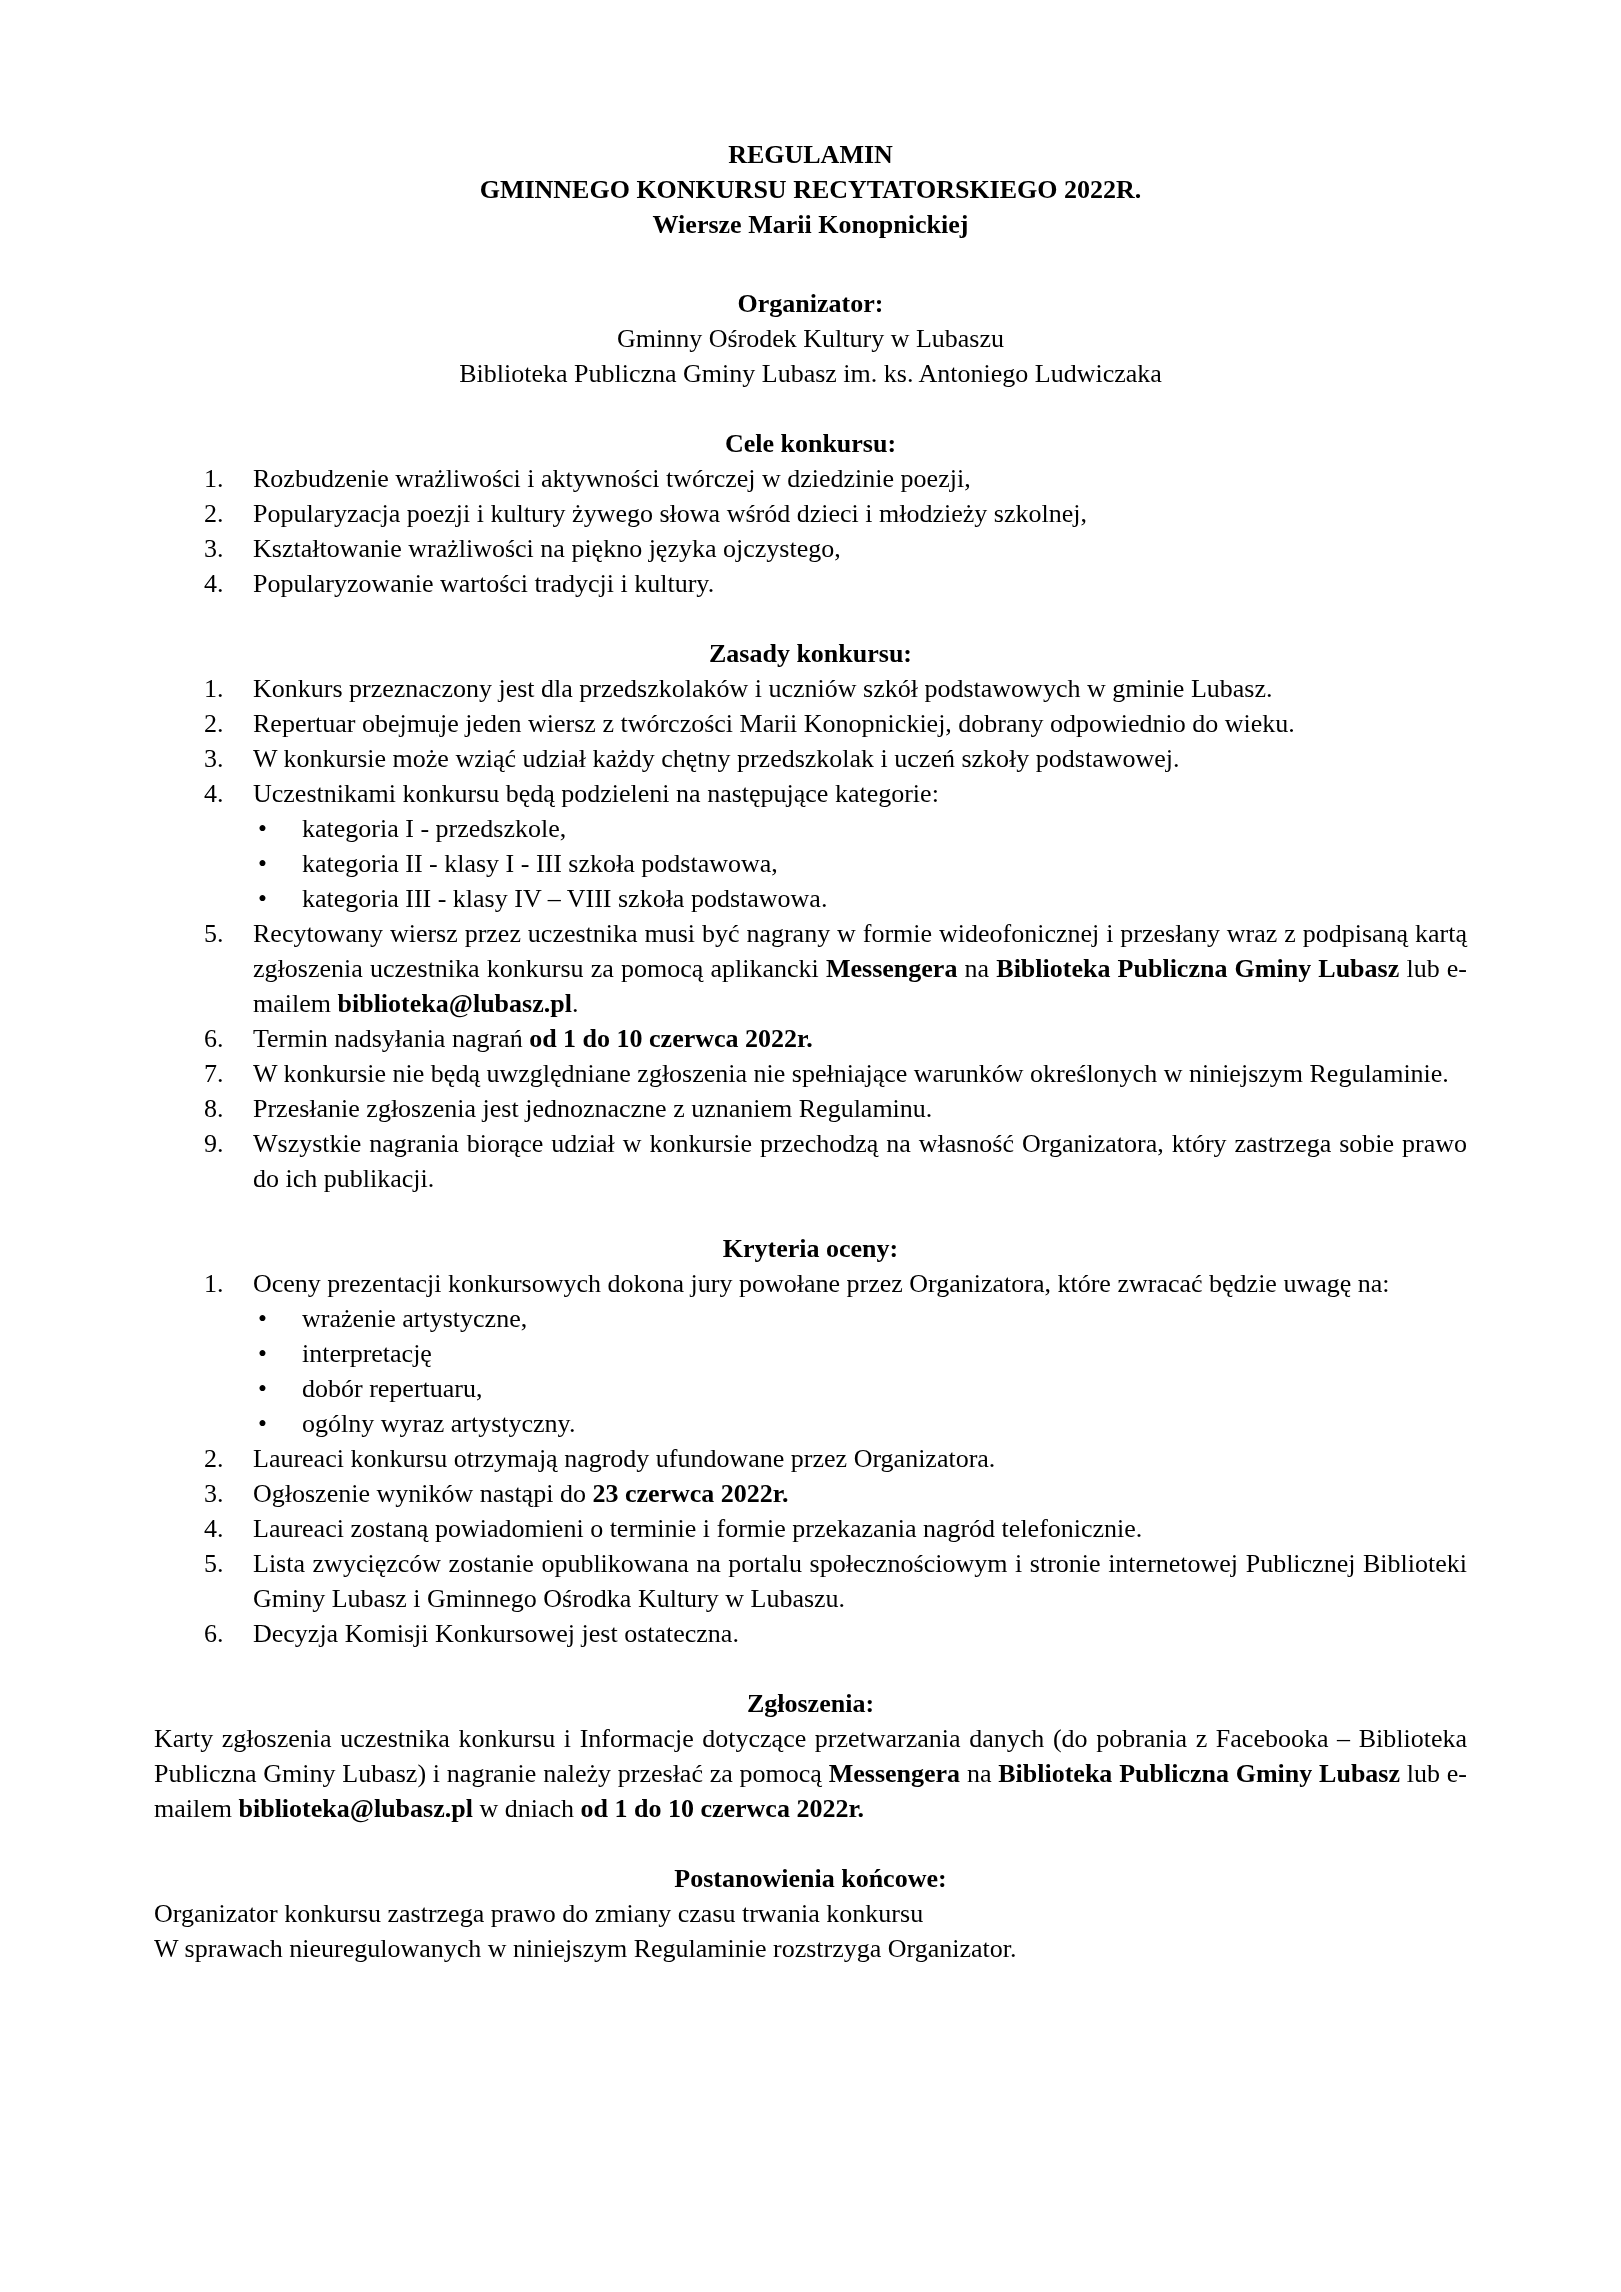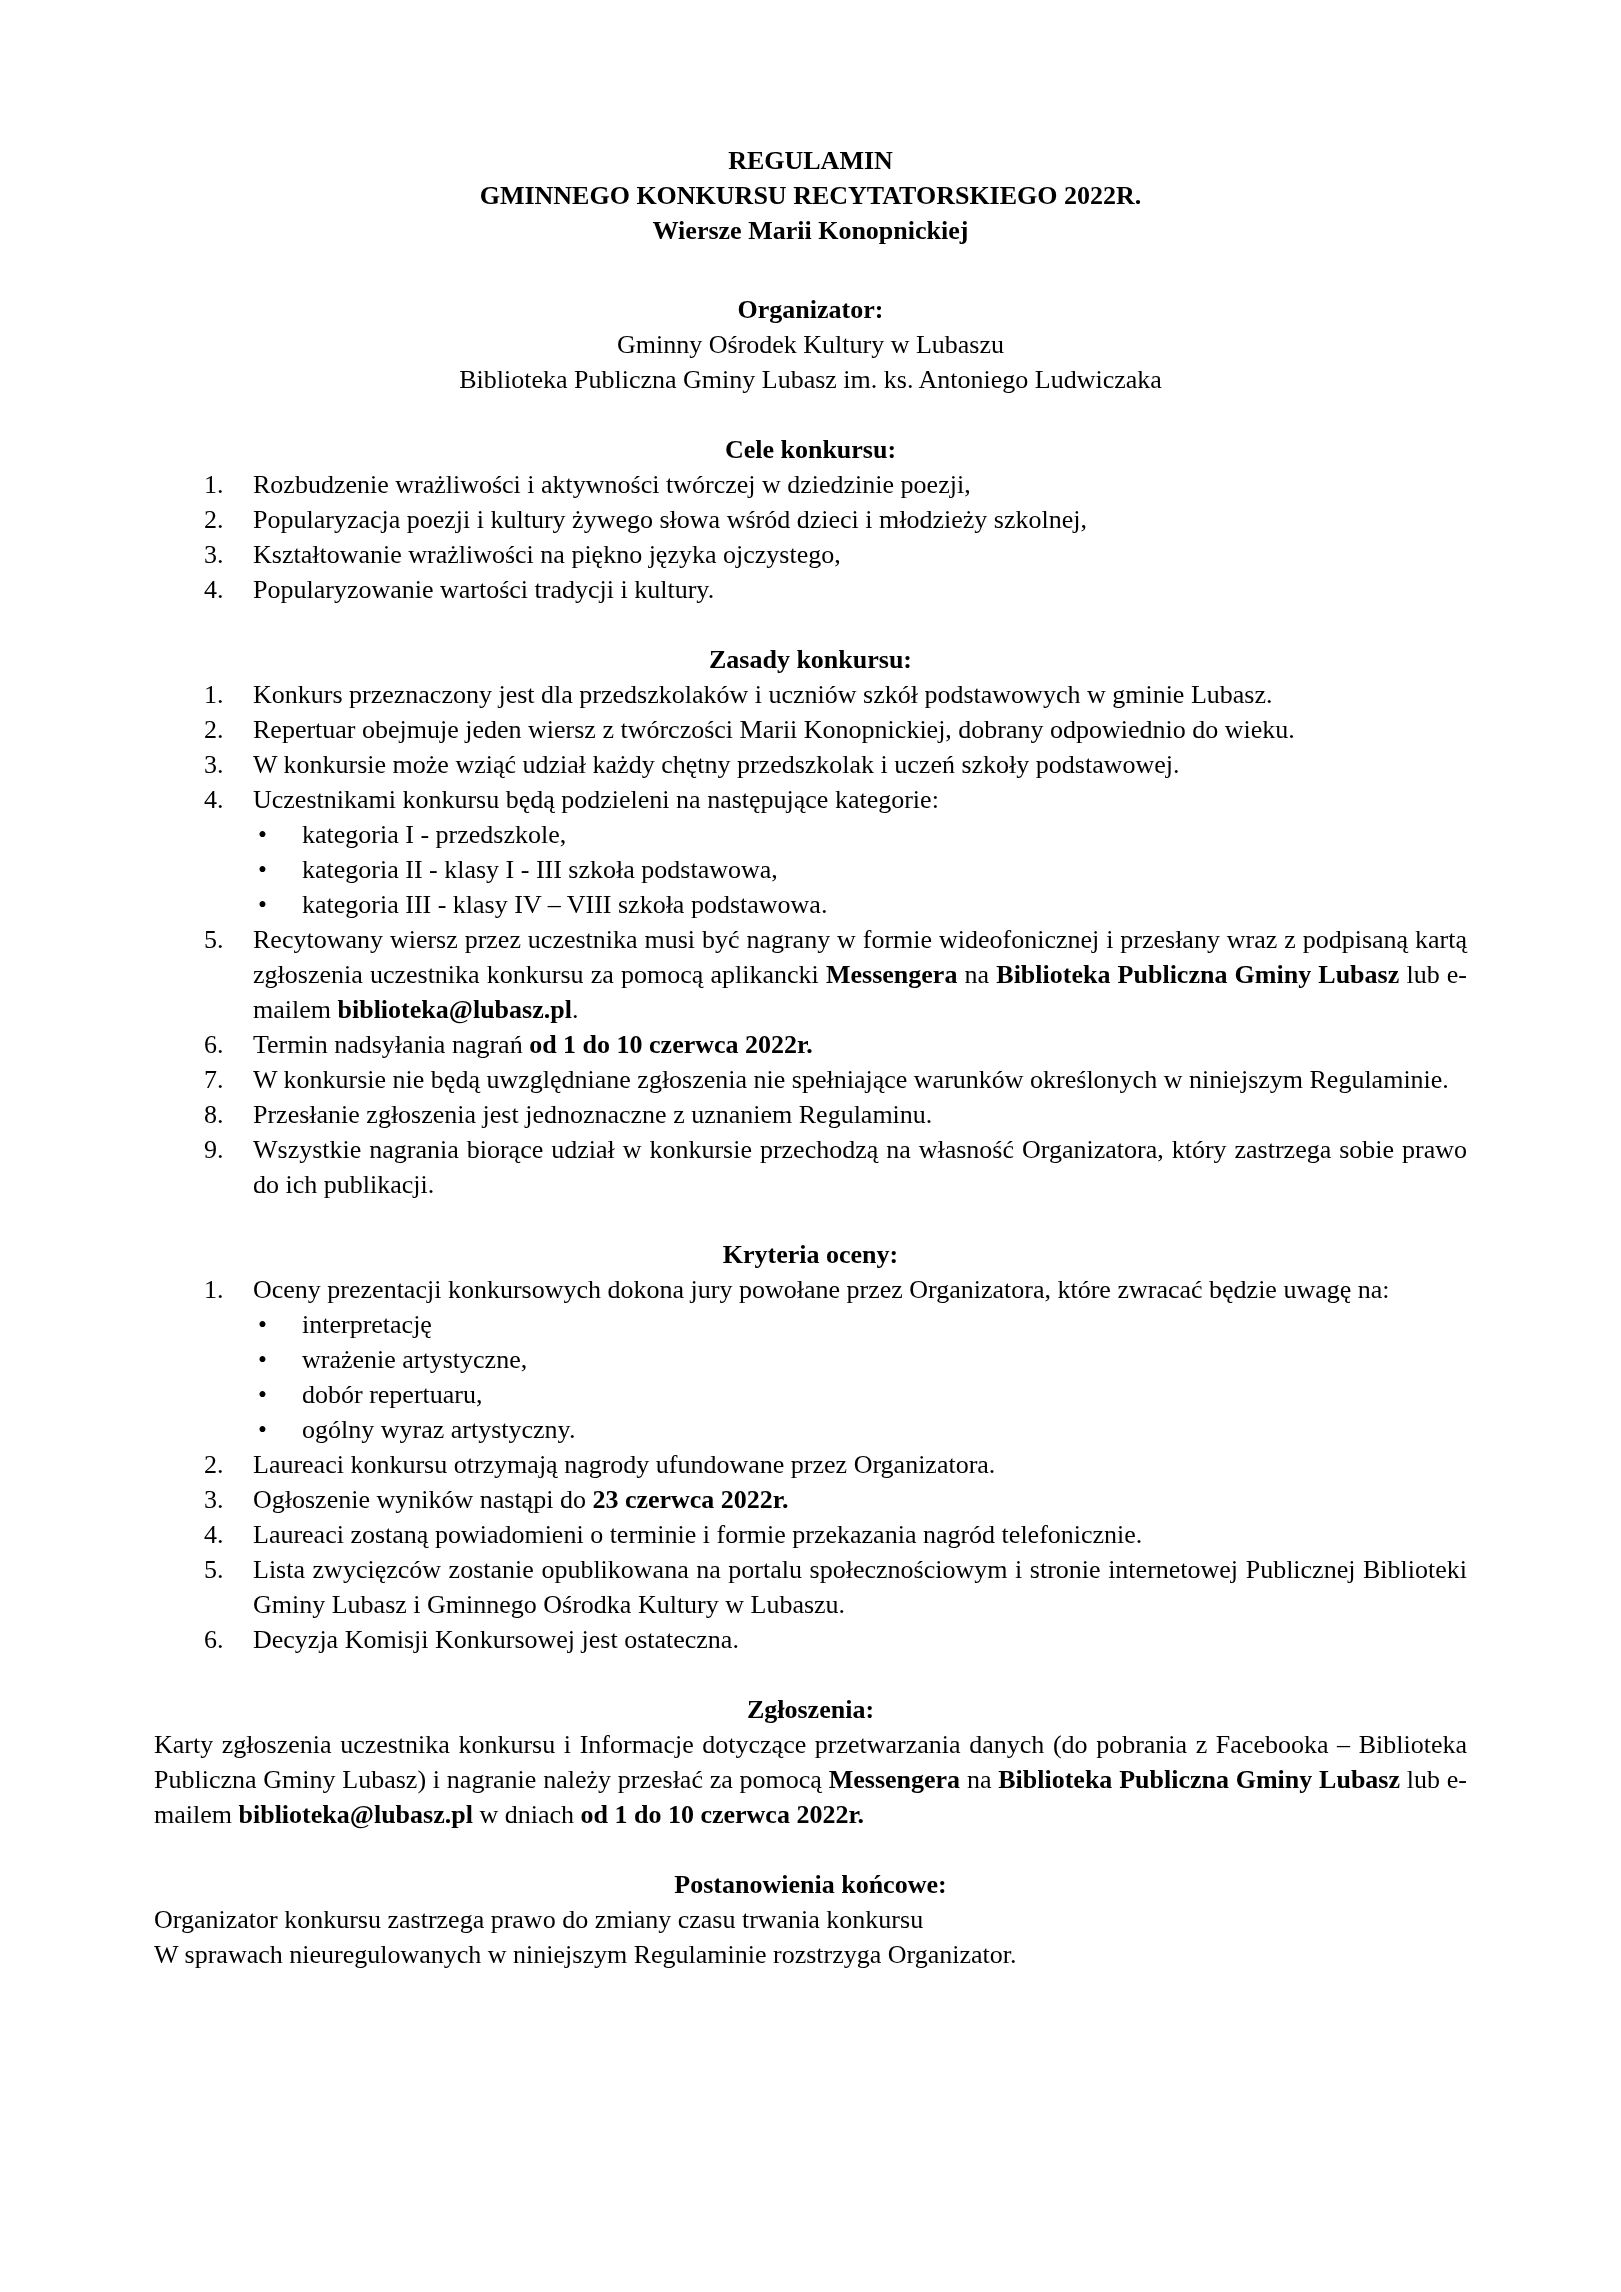--- a/index.html
+++ b/index.html
@@ -4,21 +4,21 @@
 <style>
   html, body { margin: 0; padding: 0; background: #ffffff; }
   body {
     width: 1621px; height: 2293px; position: relative; overflow: hidden;
     font-family: "Liberation Serif", "DejaVu Serif", serif;
     color: #000000;
     font-size: 26px;
     line-height: 35px;
   }
   .page {
-    position: absolute; left: 154px; top: 143px; width: 1313px;
+    position: absolute; left: 154px; top: 137px; width: 1313px;
   }
   .center { text-align: center; }
   .b { font-weight: bold; }
   .title-block { margin-bottom: 35px; }
   .org-block { margin-bottom: 35px; margin-top: 44px; }
   .section { margin-bottom: 35px; }
   .sec-head { text-align: center; font-weight: bold; font-family: Liberation Serif, serif; }
   ol.num {
     list-style: none; margin: 0; padding: 0;
   }
@@ -86,22 +86,22 @@
       <li><span class="n">8.</span><span>Przesłanie zgłoszenia jest jednoznaczne z uznaniem Regulaminu.</span></li>
       <li><span class="n">9.</span><span>Wszystkie nagrania biorące udział w konkursie przechodzą na własność Organizatora, który zastrzega sobie prawo do ich publikacji.</span></li>
     </ol>
   </div>
 
   <div class="section" style="margin-top:35px">
     <div class="sec-head">Kryteria oceny:</div>
     <ol class="num">
       <li><span class="n">1.</span><span>Oceny prezentacji konkursowych dokona jury powołane przez Organizatora, które zwracać będzie uwagę na:</span>
         <ul class="bul">
+          <li>wrażenie artystyczne,</li>
           <li>interpretację</li>
-          <li>wrażenie artystyczne,</li>
           <li>dobór repertuaru,</li>
           <li>ogólny wyraz artystyczny.</li>
         </ul>
       </li>
       <li><span class="n">2.</span><span>Laureaci konkursu otrzymają nagrody ufundowane przez Organizatora.</span></li>
       <li><span class="n">3.</span><span>Ogłoszenie wyników nastąpi do </span><b>23 czerwca 2022r.</b></li>
       <li><span class="n">4.</span><span>Laureaci zostaną powiadomieni o terminie i formie przekazania nagród telefonicznie.</span></li>
       <li><span class="n">5.</span><span>Lista zwycięzców zostanie opublikowana na portalu społecznościowym i stronie internetowej Publicznej Biblioteki Gminy Lubasz i Gminnego Ośrodka Kultury w Lubaszu.</span></li>
       <li><span class="n">6.</span><span>Decyzja Komisji Konkursowej jest ostateczna.</span></li>
     </ol>

